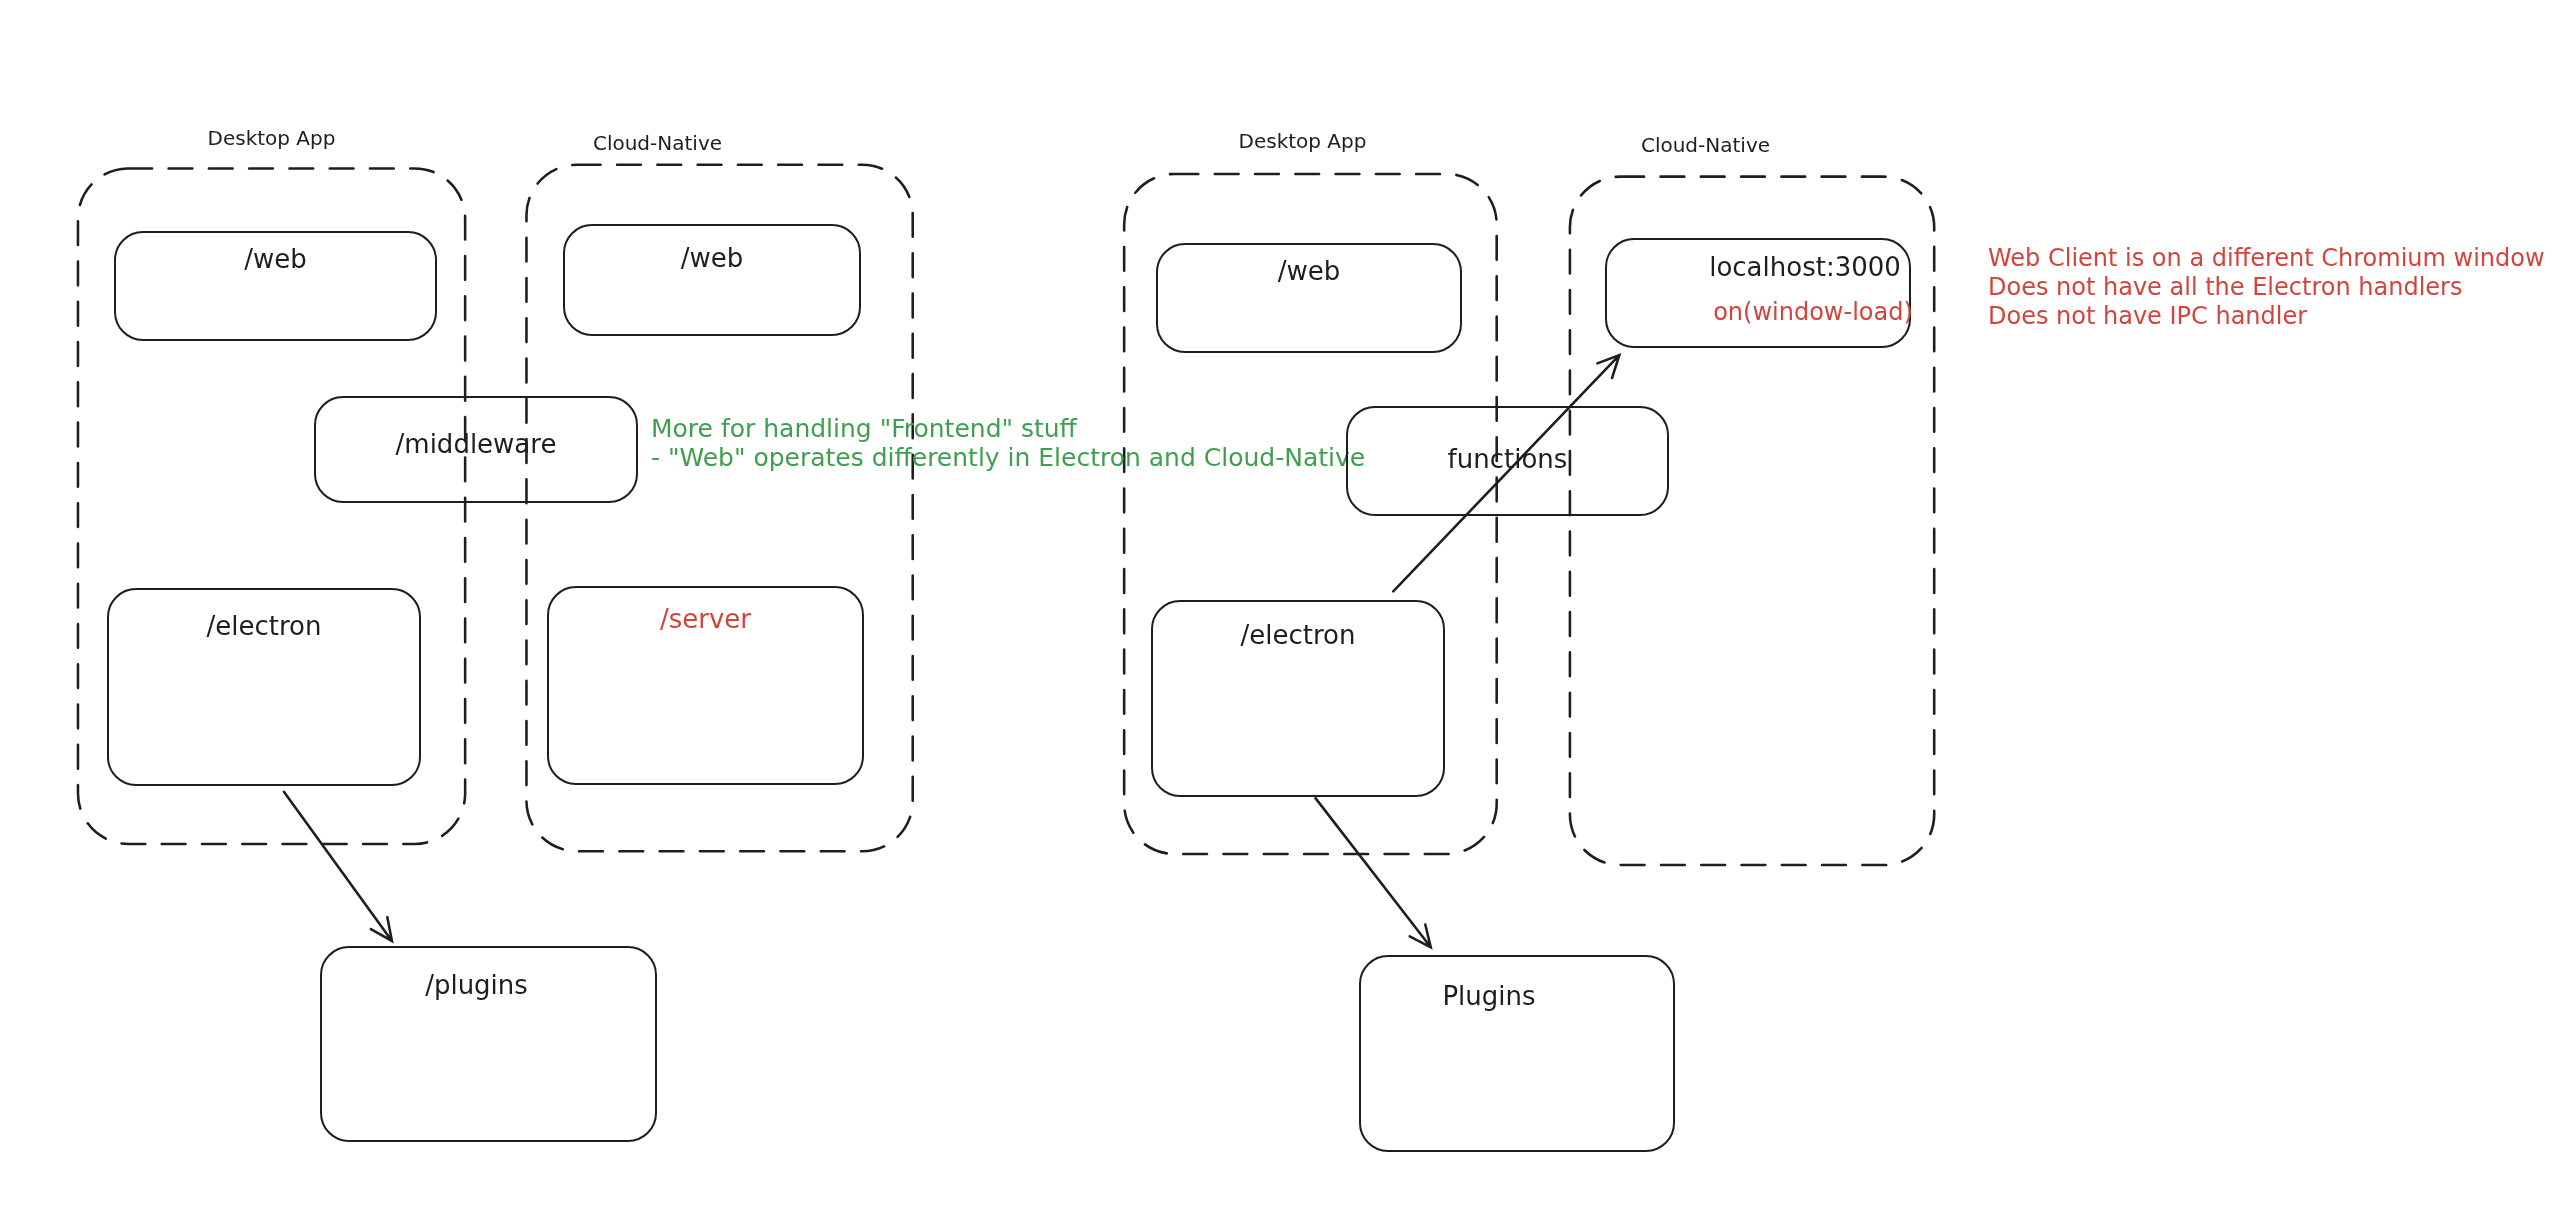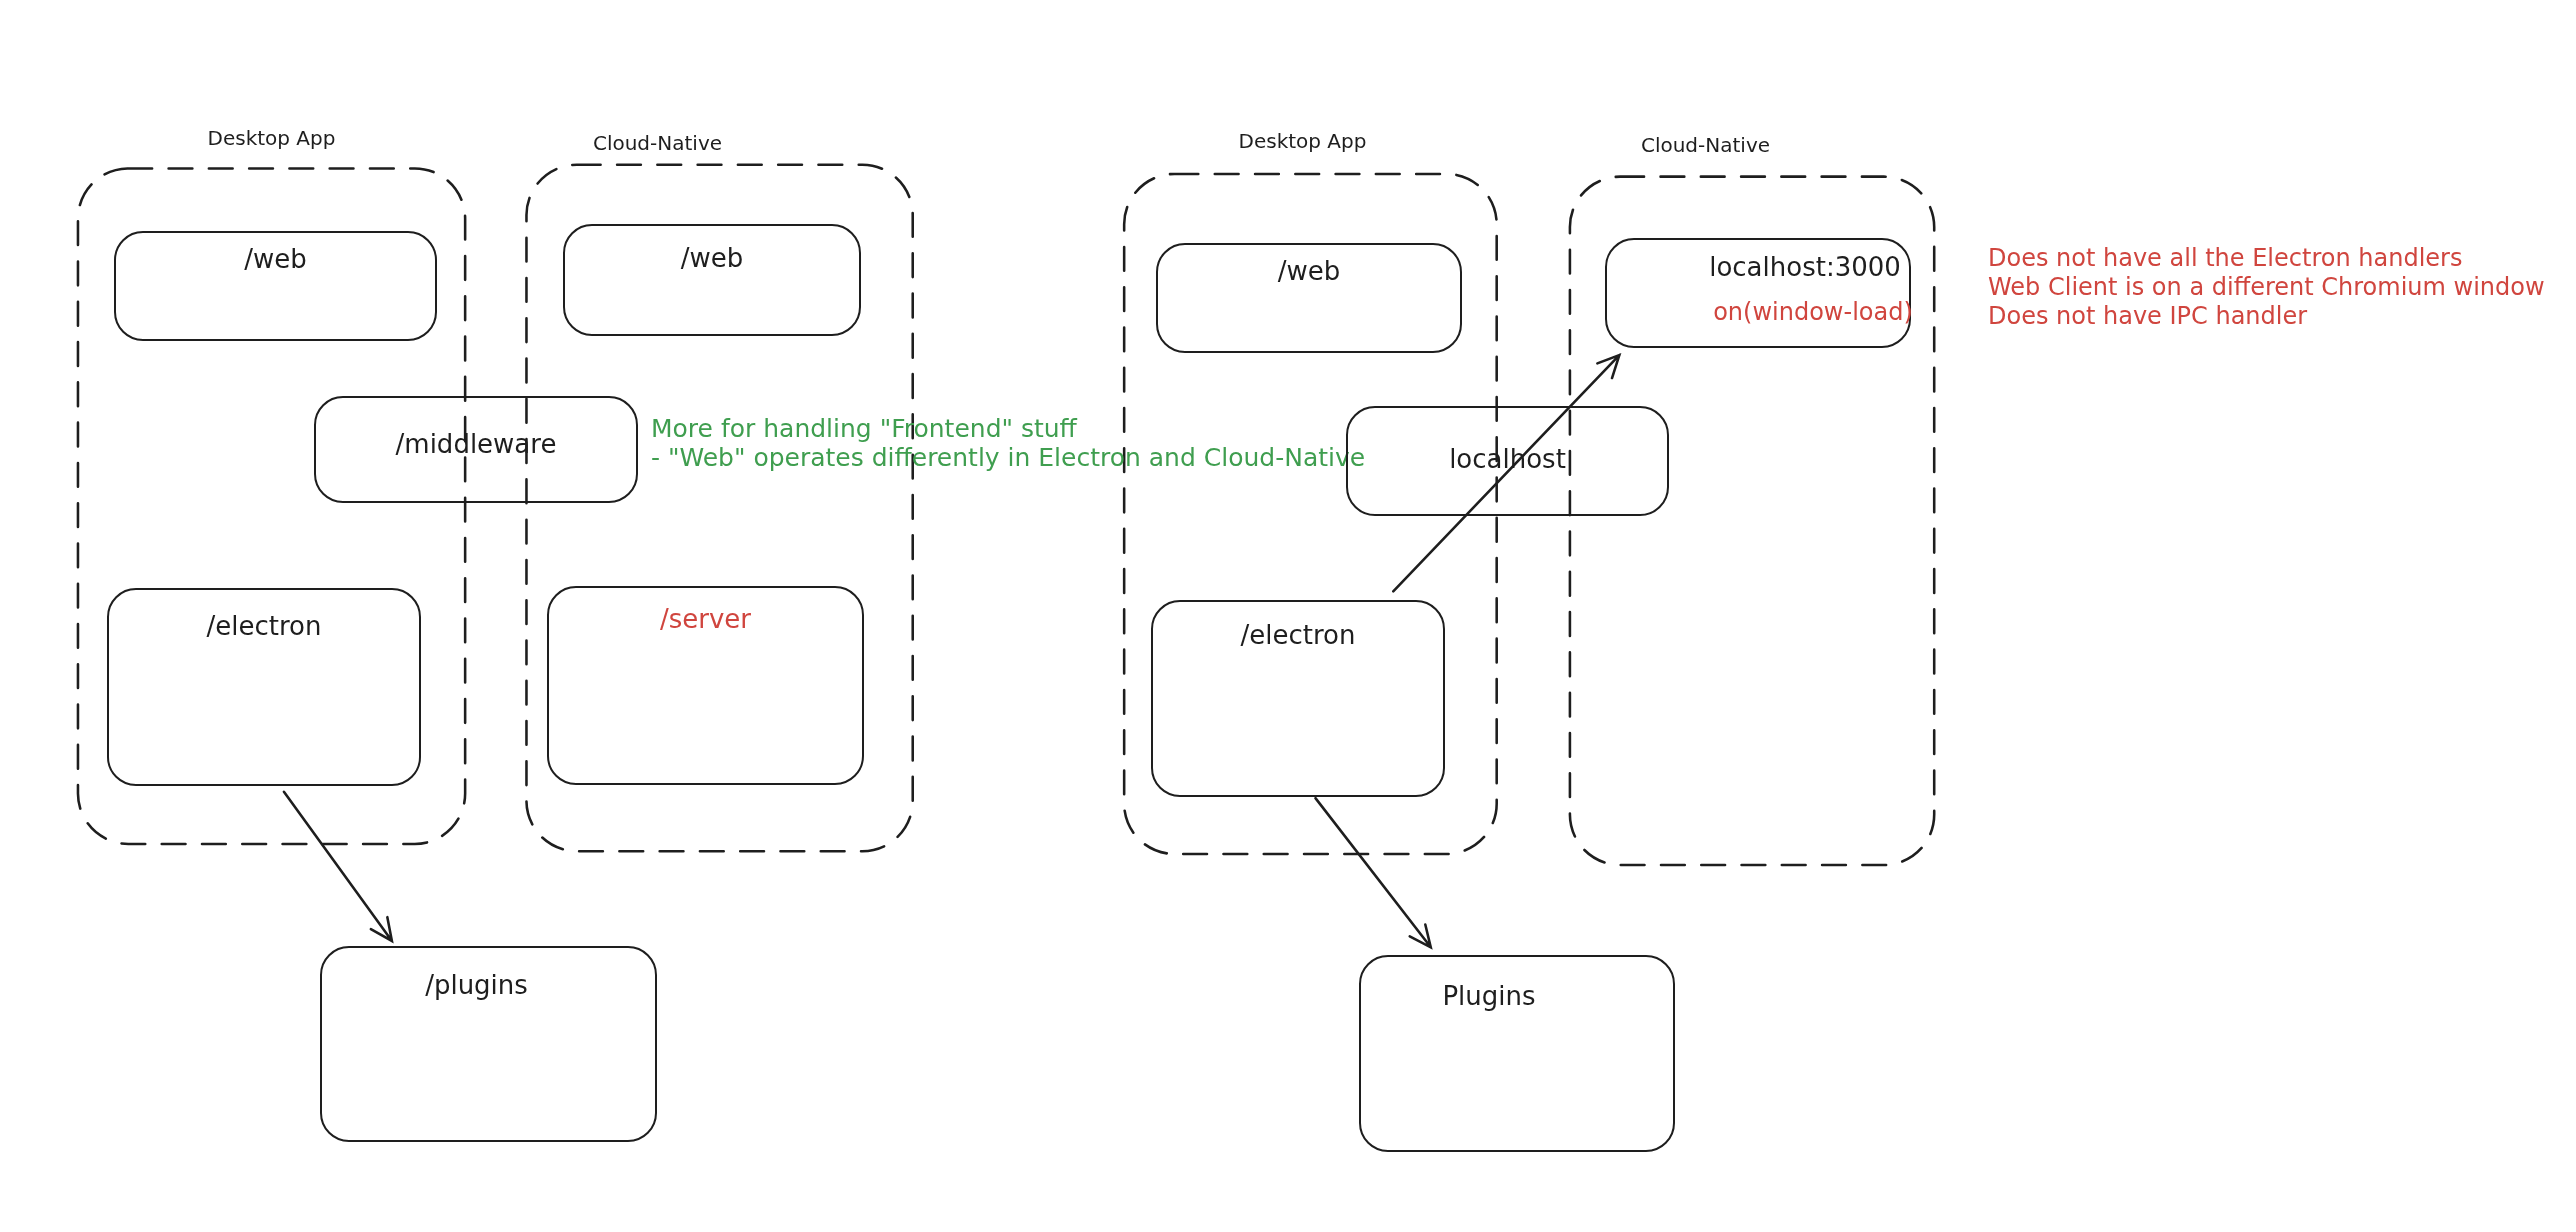--- a/index.html
+++ b/index.html
@@ -88,32 +88,32 @@
     <div class="note-line">- "Web" operates differently in Electron and Cloud-Native</div>
   </div>
 
   <div class="title" style="left:1165px;top:126px;width:275px;">Desktop App</div>
   <div class="title" style="left:1568px;top:130px;width:275px;">Cloud-Native</div>
 
   <div class="box" style="left:1156px;top:243px;width:306px;height:110px;"></div>
   <div class="label" style="left:1156px;top:257px;width:306px;">/web</div>
 
   <div class="box" style="left:1346px;top:406px;width:323px;height:110px;"></div>
-  <div class="label" style="left:1346px;top:445px;width:323px;">localhost</div>
+  <div class="label" style="left:1346px;top:445px;width:323px;">functions</div>
 
   <div class="box" style="left:1151px;top:600px;width:294px;height:197px;"></div>
   <div class="label" style="left:1151px;top:621px;width:294px;">/electron</div>
 
   <div class="box" style="left:1605px;top:238px;width:306px;height:110px;"></div>
   <div class="label" style="left:1605px;top:253px;width:306px;margin-left:47px;">localhost:3000</div>
   <div class="label red-text" style="left:1660px;top:298px;width:306px;font-size:24px;">on(window-load)</div>
 
   <div class="box" style="left:1359px;top:955px;width:316px;height:197px;"></div>
   <div class="label" style="left:1359px;top:982px;width:260px;">Plugins</div>
 
   <div class="note note-red" style="left:1988px;top:244px;">
+    <div class="note-line">Web Client is on a different Chromium window</div>
     <div class="note-line">Does not have all the Electron handlers</div>
-    <div class="note-line">Web Client is on a different Chromium window</div>
     <div class="note-line">Does not have IPC handler</div>
   </div>
 
 </div>
 
 
 </body></html>

